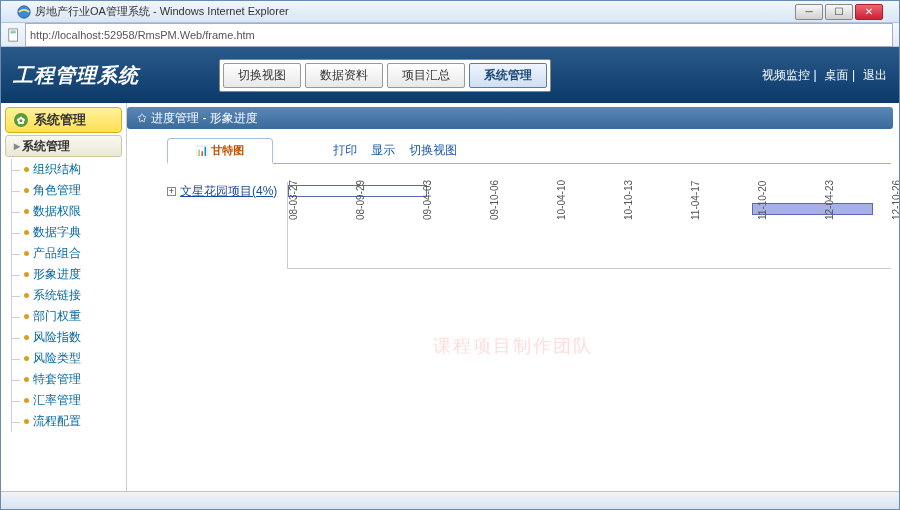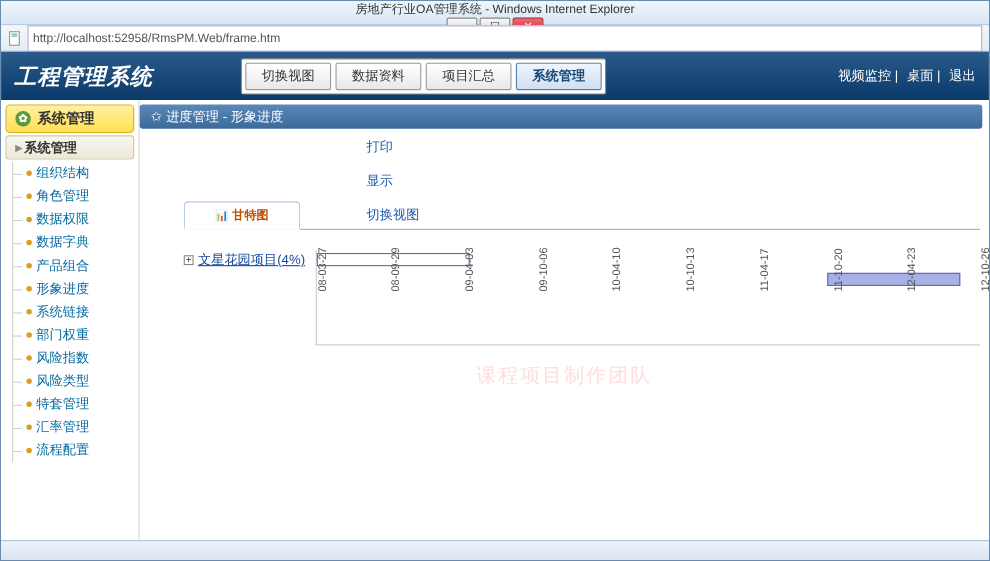--- a/index.html
+++ b/index.html
@@ -1,32 +1,32 @@
 <!DOCTYPE html>
 <html><head>
   <meta charset="utf-8">
   <style>
     * { margin: 0; padding: 0; box-sizing: border-box; }
     body { font-family: "Microsoft YaHei", SimSun, Arial, sans-serif; font-size: 12px; background: #fff; overflow: hidden; }
     
     
     .window { width: 900px; height: 510px; border: 1px solid #6a8bb0; background: #e8f0f8; display: flex; flex-direction: column; }
-    .titlebar { height: 22px; background: linear-gradient(#f0f6fc, #d8e6f4); display: flex; align-items: center; padding: 0 16px; border-bottom: 1px solid #b0c4de; flex-direction: column; }
+    .titlebar { height: 22px; background: linear-gradient(#f0f6fc, #d8e6f4); display: flex; align-items: center; padding: 0 16px; border-bottom: 1px solid #b0c4de; }
     .titlebar-icon { width: 14px; height: 14px; margin-right: 4px; }
     .titlebar-text { flex: 1; font-size: 11px; color: #333; }
     .win-btns { display: flex; gap: 2px; }
     .win-btn { width: 28px; height: 16px; border: 1px solid #888; background: linear-gradient(#f8f8f8,#d0d0d0); border-radius: 2px; font-size: 10px; display:flex; align-items:center; justify-content:center; cursor:pointer; color:#333; }
     .win-btn.close { background: linear-gradient(#e67, #c23); color: #fff; border-color:#a22; }
     
     .addressbar { height: 24px; background: linear-gradient(#f4f8fc,#e4ecf4); display: flex; align-items: center; padding: 0 6px; border-bottom: 1px solid #b0c4de; }
     .addr-icon { width: 14px; height: 14px; margin-right: 4px; }
     .addr-input { flex: 1; height: 24px; border: 1px solid #aac; background: #fff; padding: 0 4px; font-size: 11px; color: #555; }
     
     
-    .app-header { height: 44px; background: linear-gradient(#2a5a8a, #0b3a6a); display: flex; align-items: center; padding: 0 12px; color: #fff; }
+    .app-header { height: 56px; background: linear-gradient(#2a5a8a, #0b3a6a); display: flex; align-items: center; padding: 0 12px; color: #fff; }
     .logo-text { font-size: 20px; font-weight: bold; font-style: italic; letter-spacing: 1px; margin-right: 80px; }
     .nav-tabs { display: flex; gap: 4px; background:#fff; padding:3px; border:1px solid #888; border-radius:2px; }
     .nav-tab { padding: 3px 14px; background: linear-gradient(#fff,#e8e8e8); border: 1px solid #999; border-radius: 2px; font-size: 12px; color: #333; cursor: pointer; }
     .nav-tab.active { background: linear-gradient(#f0f5ff,#d0dff0); border-color:#5a7da8; color:#1a4a7a; font-weight:bold; }
     .header-right { margin-left: auto; display: flex; gap: 8px; font-size: 12px; }
     .header-link { color: #fff; cursor: pointer; }
     
     
     .body { flex: 1; display: flex; background: #fff; overflow: hidden; }
     
@@ -42,21 +42,21 @@
     .tree li span.dot { display:inline-block; width:5px; height:5px; background:#d8a020; border-radius:50%; margin-right:4px; vertical-align:middle; }
     
     
     .main { flex: 1; display: flex; flex-direction: column; background:#fff; }
     .breadcrumb { height: 22px; background: linear-gradient(#5a88b8, #3a6a9a); color: #fff; display: flex; align-items: center; padding: 0 10px; font-size: 12px; border-radius:3px; margin:4px 6px 0 0; }
     .bc-star { margin-right:4px; }
     .content { flex:1; padding: 8px 8px 8px 40px; }
     .tab-actions { display:flex; align-items:flex-end; gap:0; border-bottom:1px solid #aac; }
     .tab-gantt { background:#fff; border:1px solid #a8c0e0; border-bottom:2px solid #fff; border-radius:4px 4px 0 0; padding:4px 28px; font-size:11px; font-weight:bold; color:#c05000; position:relative; top:1px; }
     .tab-gantt::before { content:"📊 "; font-size:10px; }
-    .actions { display:flex; gap:14px; padding: 0 0 4px 60px; flex-direction: column; }
+    .actions { display:flex; gap:14px; padding: 0 0 4px 60px; }
     .action-link { color:#1a5ab0; font-size:12px; cursor:pointer; }
     
     .gantt { display:flex; margin-top:18px; }
     .gantt-labels { width:120px; }
     .gantt-row-label { height:18px; font-size:12px; color:#333; display:flex; align-items:center; }
     .gantt-row-label .expand { margin-right:4px; cursor:pointer; border:1px solid #888; width:9px; height:9px; display:inline-flex; align-items:center; justify-content:center; font-size:9px; line-height:1; }
     .gantt-row-label a { color:#1a4a9a; text-decoration:underline; cursor:pointer; }
     .gantt-chart { flex:1; position:relative; border:1px solid #ccc; border-top:none; border-right:none; }
     .gantt-bar-row { height:18px; position:relative; }
     .gantt-bar { position:absolute; height:12px; top:3px; border:1px solid #5a6ab0; }

